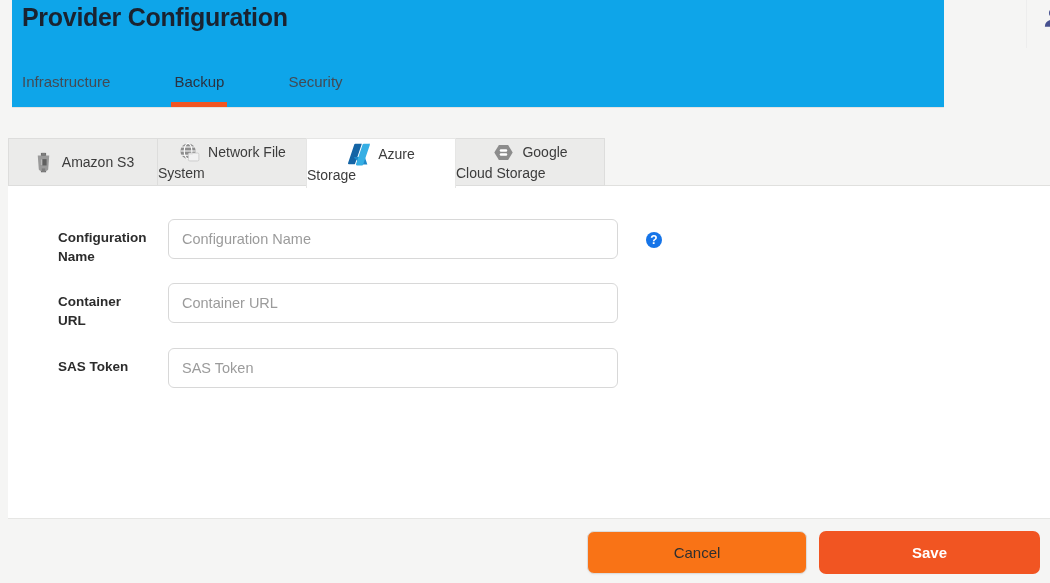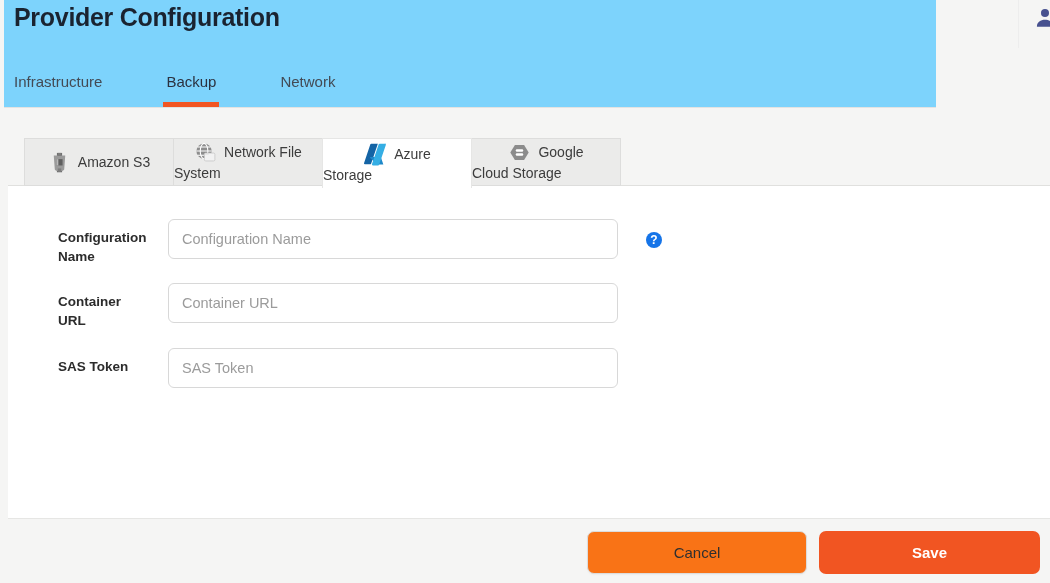--- a/index.html
+++ b/index.html
@@ -5,22 +5,22 @@
   * { margin:0; padding:0; box-sizing:border-box; }
   html,body { background:#fff; }
   body { font-family:"Liberation Sans", sans-serif; }
   #screen {
     position:relative; width:1050px; height:583px;
     background:#f5f5f4; overflow:hidden;
   }
 
   
   .header {
-    position:absolute; left:4px; top:0; width:932px; height:108px;
-    background:#7dd3fc; border-bottom:1px solid #e3e3e2;
+    position:absolute; left:12px; top:0; width:932px; height:108px;
+    background:#0ea5e9; border-bottom:1px solid #e3e3e2;
   }
   .page-title {
     position:absolute; left:10px; top:3px;
     font-size:25px; font-weight:800; letter-spacing:-0.3px; color:#1a2330;
   }
   .header-divider {
     position:absolute; left:1014px; top:0; width:1px; height:48px; background:#ededed;
   }
   .user-icon { position:absolute; left:1030px; top:7px; width:22px; height:22px; cursor:pointer; }
 
@@ -43,21 +43,21 @@
     position:absolute; left:8px; top:138px; right:0; height:48px;
     display:flex; border-bottom:1px solid #e0e0de;
   }
   .ptab {
     width:150px; height:48px; flex:0 0 auto;
     background:#ebebea; border:1px solid #dddddc;
     display:flex; flex-direction:column; justify-content:center;
     cursor:pointer; font-size:14px; color:#3c3c3c;
     margin-left:-1px;
   }
-  .ptab:first-child { margin-left:16px; }
+  .ptab:first-child { margin-left:0; }
   .ptab .line1 { display:flex; align-items:center; justify-content:center; gap:7px; line-height:19px; }
   .ptab .line2 { text-align:left; line-height:19px; }
   .ptab.active {
     background:#ffffff; height:50px; margin-bottom:-2px; z-index:2;
     border:1px solid #e6e6e5; border-bottom:none;
   }
   .ptab svg { display:block; flex:0 0 auto; }
 
   
   .panel-body {
@@ -121,21 +121,21 @@
     </div>
 
     <div class="nav">
       <div class="nav-item">
         <span>Infrastructure</span>
       </div>
       <div class="nav-item active">
         <span>Backup</span>
       </div>
       <div class="nav-item">
-        <span>Network</span>
+        <span>Security</span>
       </div>
     </div>
   </div>
 
   <div class="tabstrip">
 
     <div class="ptab">
       <div class="line1">
         <span>
           <svg viewBox="0 0 24 24" width="23" height="23">

